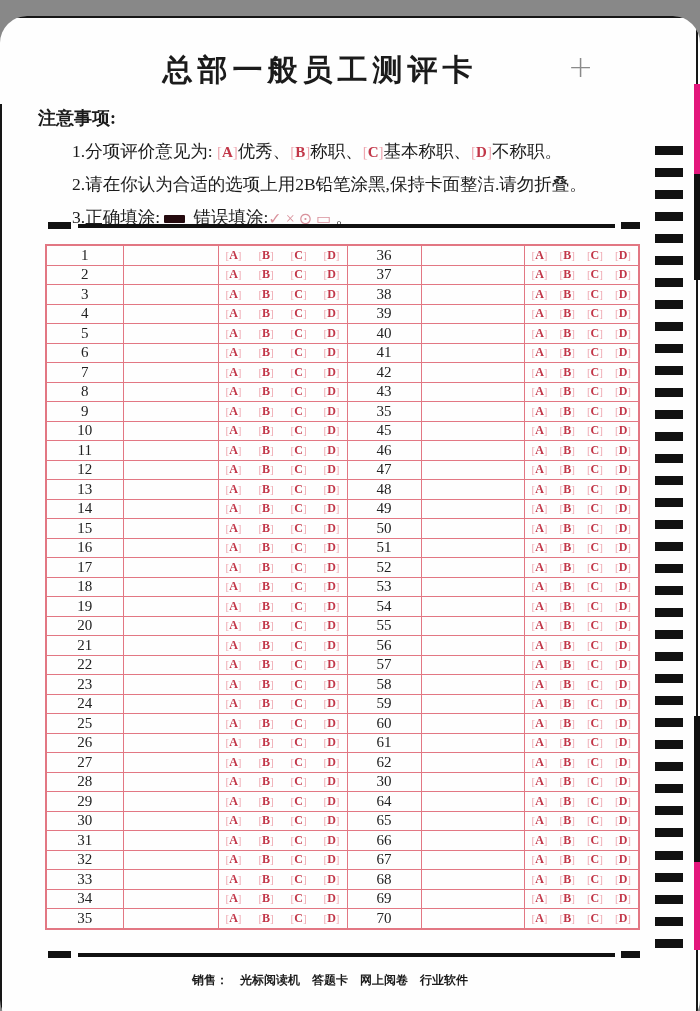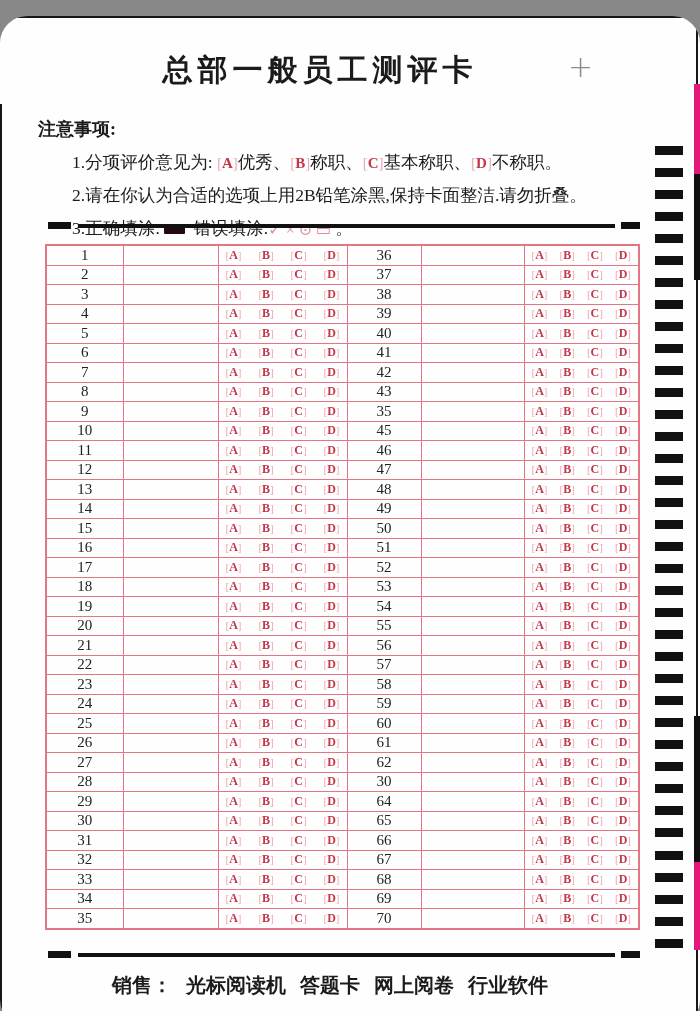--- a/index.html
+++ b/index.html
@@ -28,23 +28,23 @@
 
   .title{
     position:absolute;top:34px;left:0;width:640px;text-align:center;
     font-size:30px;font-weight:bold;letter-spacing:5px;
   }
   .reg-mark{
     position:absolute;left:568px;top:33px;font-size:30px;font-weight:200;
     color:#8a8a8a;font-family:"DejaVu Sans",sans-serif;
   }
 
-  .notice{position:absolute;left:38px;top:101px;width:600px;}
+  .notice{position:absolute;left:38px;top:90px;width:600px;}
   .notice-heading{font-size:18px;font-weight:600;}
-  .notice-item{margin-left:34px;font-size:17.5px;margin-top:9px;white-space:nowrap;}
+  .notice-item{margin-left:34px;font-size:17.5px;margin-top:9px;white-space:nowrap;font-family:Liberation Serif, serif;}
   .abcd{font-weight:bold;color:var(--letter);font-size:15px;}
   .abcd .br{color:var(--bracket);font-weight:normal;}
   .swatch-correct{
     display:inline-block;width:21px;height:8px;background:#240a0e;
     vertical-align:middle;margin:0 4px;border-radius:1px;
   }
   .wrong-syms{color:#d9929c;font-size:16px;letter-spacing:4px;vertical-align:middle;}
 
   .sep{position:absolute;left:0;top:0;width:700px;height:10px;}
   .sep .dash-l{position:absolute;left:48px;top:0;width:23px;height:7px;background:#111;}
@@ -62,21 +62,21 @@
     border:1px solid var(--grid);height:18.5px;padding:0;overflow:hidden;
   }
   td.qnum{text-align:center;font-size:15px;color:#222;}
   td.opts{vertical-align:middle;}
   .optwrap{display:flex;justify-content:space-between;align-items:center;padding:0 7px;}
   .opt{font-size:12px;font-weight:bold;color:var(--letter);white-space:nowrap;cursor:pointer;}
   .opt .br{color:var(--bracket);font-weight:normal;font-size:11px;}
 
   .footer{
     position:absolute;left:0;top:956px;width:660px;text-align:center;
-    font-size:20px;font-weight:600;word-spacing:9px;
+    font-size:12px;font-weight:600;word-spacing:9px;
   }
 
   .timing-col{
     position:absolute;left:655px;top:130px;width:28px;height:802px;
     display:flex;flex-direction:column;justify-content:space-between;
   }
   .tmark{width:28px;height:9px;background:#111;}
 </style>
 </head>
 <body>

